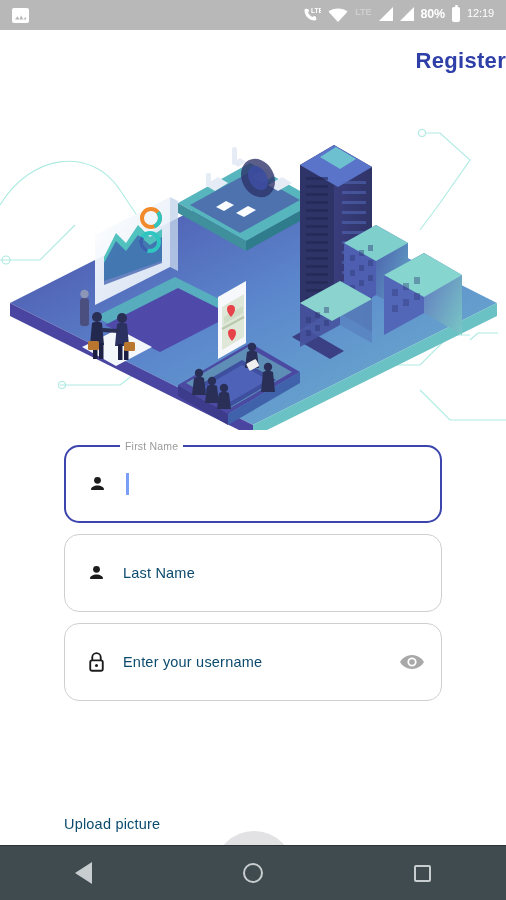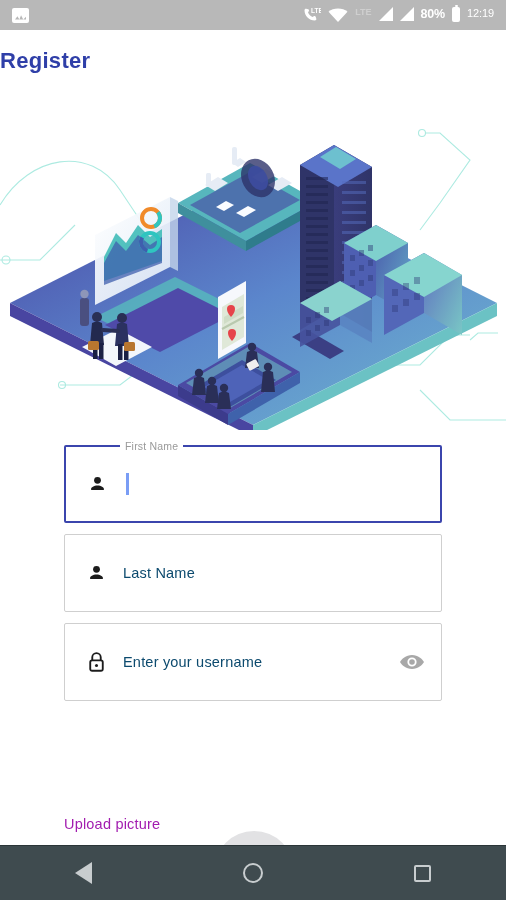--- a/index.html
+++ b/index.html
@@ -37,52 +37,52 @@
   }
   .batt:before {
     content:""; position:absolute; top:-3.5px; left:1.6px;
     width:3.5px; height:2.2px; background:#fff; border-radius:1px;
   }
   .tri { width:0; height:0; border-style:solid; border-width:0 0 14px 14px;
          border-color:transparent transparent #ffffff transparent; }
 
   
   .title {
-    position:absolute; top:48px; left:0; width:506px; text-align:left;
+    position:absolute; top:48px; left:0; width:506px; text-align:right;
     font-size:22px; color:#2f3fa8; font-weight:bold; letter-spacing:.3px;
   }
 
   
   .illus { position:absolute; top:85px; left:0; width:506px; height:345px; }
   .illus svg { display:block; width:506px; height:345px; }
 
   
   .form { position:absolute; top:445px; left:0; width:506px; padding:0 64px; }
 
   .field {
     position:relative; height:78px; border:1.3px solid #cfcfcf;
-    border-radius:2px; display:flex; align-items:center; padding:0 16px;
+    border-radius:15px; display:flex; align-items:center; padding:0 16px;
     margin-bottom:11px; background:#fff;
   }
   .field.focused { border:2px solid #3b45ad; }
   .field-notch {
     position:absolute; top:-7px; left:54px; background:#fff; padding:0 5px;
     font-size:10.5px; color:#9a9a9a; letter-spacing:.2px;
   }
   .fi { width:30px; flex:0 0 30px; display:flex; align-items:center; justify-content:center; }
   .fi svg { display:block; }
   .ph { font-size:14.5px; color:#0c4a6e; letter-spacing:.2px; margin-left:12px; }
   .caret {
     width:3px; height:22px; background:#7a9df5; margin-left:14px;
   }
   .eye { margin-left:auto; display:flex; align-items:center; }
 
   .upload {
     position:absolute; top:816px; left:64px;
-    font-size:14.5px; color:#a21caf; letter-spacing:.2px;
+    font-size:14.5px; color:#0c4a6e; letter-spacing:.2px;
   }
 
   
   .fab {
     position:absolute; left:214px; top:831px; width:80px; height:80px;
     border-radius:50%; background:#e2e2e4;
   }
 
   
   .navbar {

